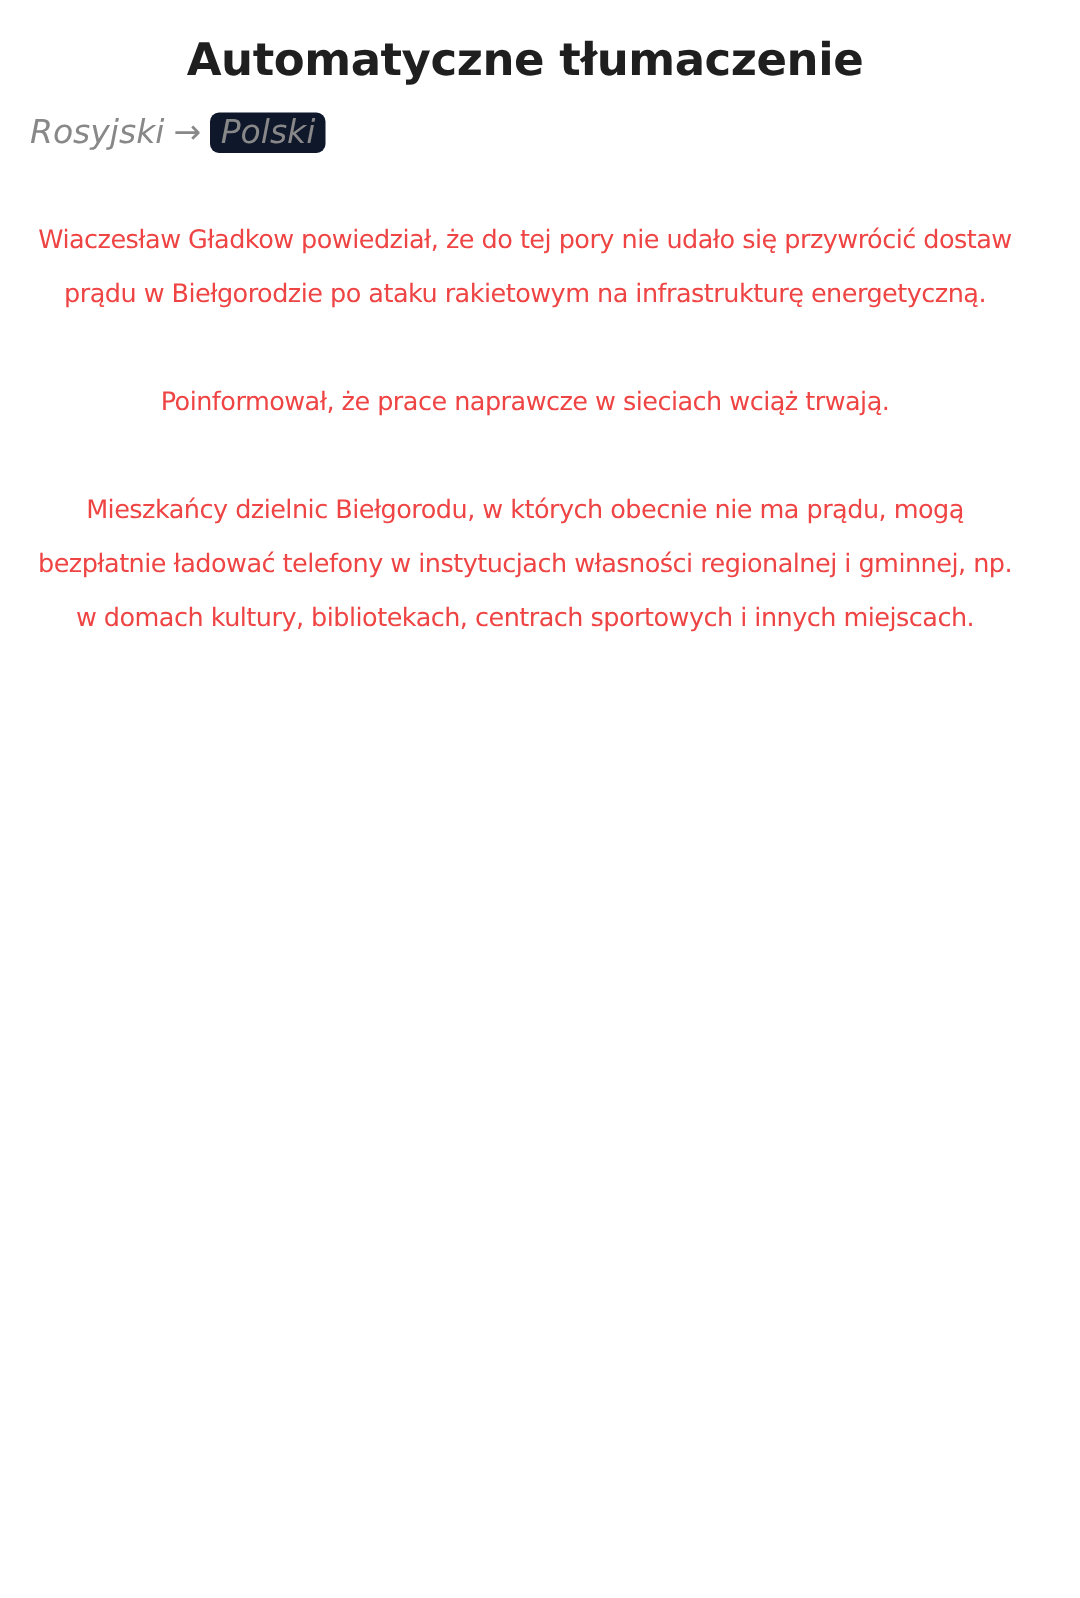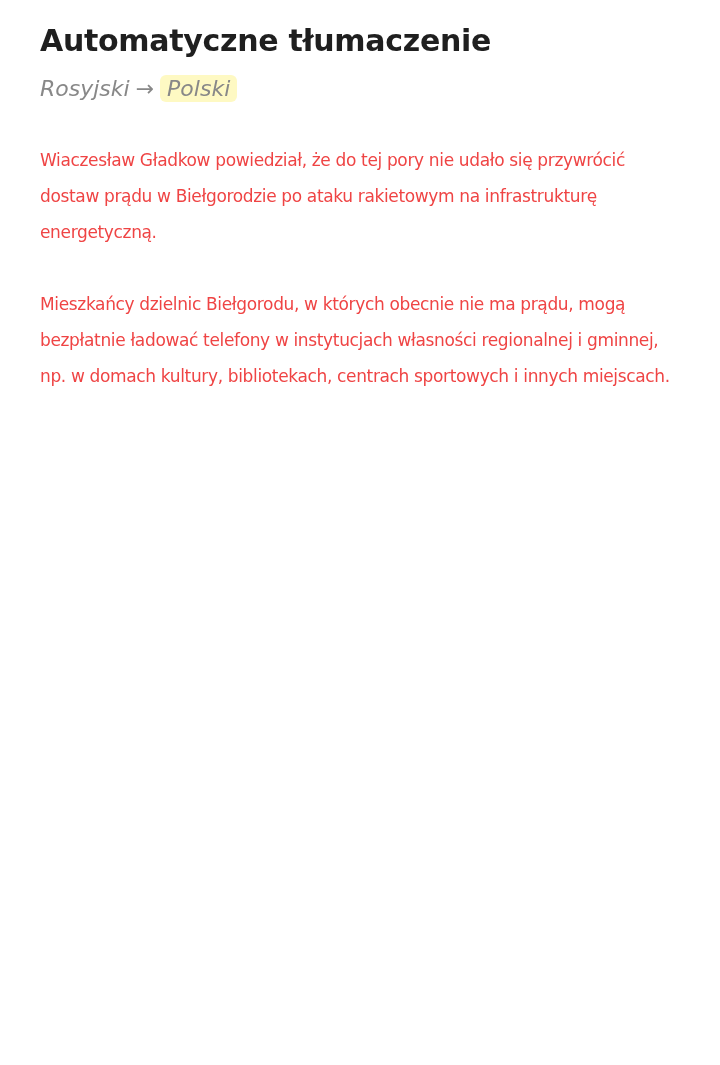--- a/index.html
+++ b/index.html
@@ -1,32 +1,33 @@
 <!DOCTYPE html>
 <html><head>
 <meta charset="utf-8">
 <style>
   html, body { margin:0; padding:0; background:#ffffff; }
   body { width:720px; height:1065px; overflow:hidden; font-family:"DejaVu Sans", sans-serif; color:#222222; }
-  .wrap { padding:22px 40px 0 40px; }
+  .wrap { padding:22px 40px 0 20px;text-align:center; }
   .title { font-size:30px; font-weight:bold; color:#1f1f1f; margin:0; line-height:38px; letter-spacing:-0.3px; }
   .langs { margin-top:12px; display:flex; align-items:center; font-size:22px; color:#888888; height:32px;font-style:italic; }
   .langs .arrow { margin:0 6px; }
-  .langs .target { background:#fef9c3; border-radius:6px; padding:1px 7px; }
+  .langs .target { background:#0f172a; border-radius:6px; padding:1px 7px; }
   .para { font-size:17px; line-height:36px; margin:0; letter-spacing:-0.35px; color:#ef4444; }
   .p1 { margin-top:38px; }
   .gap { margin-top:36px; }
   .bullet { display:inline-block; width:18px; height:18px; background:#1a1a1a; border-radius:2px; margin:0 14px 0 8px; vertical-align:0px; }
 </style>
 </head>
 <body>
 
 <div class="wrap">
   <h1 class="title">Automatyczne tłumaczenie</h1>
   <div class="langs">
     <span>Rosyjski</span>
     <span class="arrow">→</span>
     <span class="target">Polski</span>
   </div>
 
   <p class="para p1">Wiaczesław Gładkow powiedział, że do tej pory nie udało się przywrócić dostaw prądu w Biełgorodzie po ataku rakietowym na infrastrukturę energetyczną.</p>
+  <p class="para gap">Poinformował, że prace naprawcze w sieciach wciąż trwają.</p>
   <p class="para gap">Mieszkańcy dzielnic Biełgorodu, w których obecnie nie ma prądu, mogą bezpłatnie ładować telefony w instytucjach własności regionalnej i gminnej, np. w domach kultury, bibliotekach, centrach sportowych i innych miejscach.</p>
 </div>
 
 </body></html>

